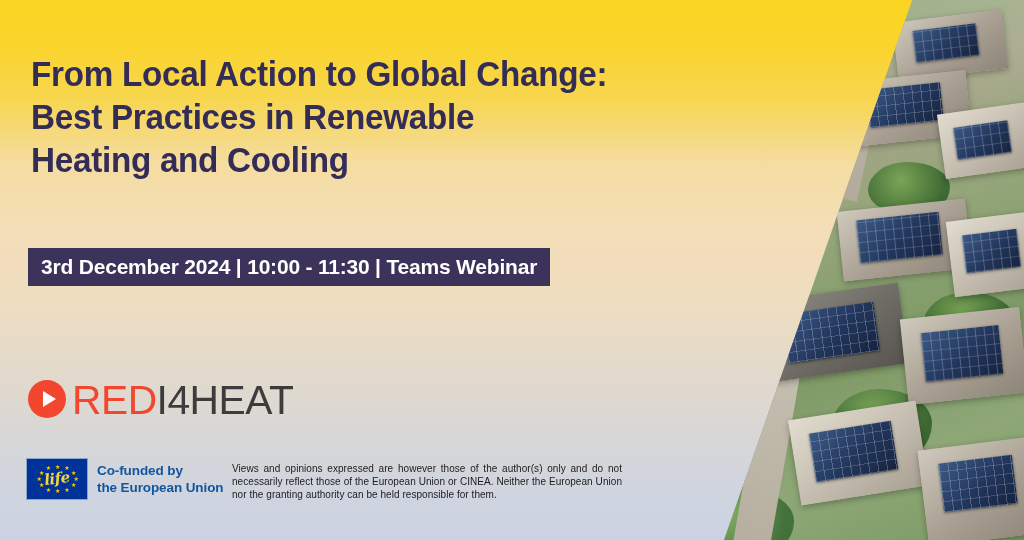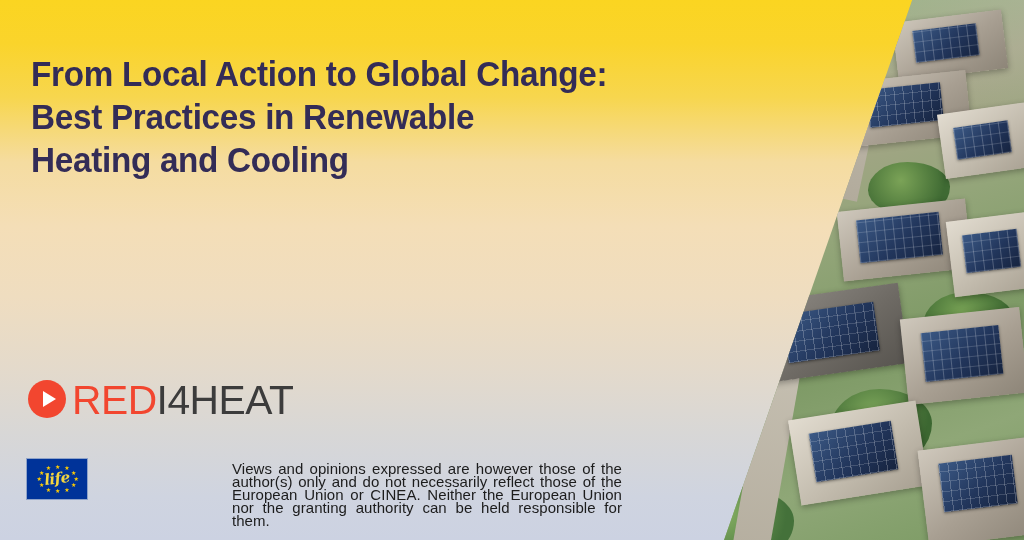--- a/index.html
+++ b/index.html
@@ -154,21 +154,21 @@
     font-size:13.5px;
     line-height:17px;
     letter-spacing:-0.1px;
   }
 
   .disclaimer {
     position:absolute;
     left:232px; top:462px;
     width:390px;
     color:#1C1C1C;
-    font-size:15px;
+    font-size:10px;
     line-height:13px;
     text-align:justify;
     letter-spacing:0.05px;
   }
 </style>
 </head>
 <body>
 
 <div class="banner">
 
@@ -224,20 +224,21 @@
   </div>
 
   <div class="content">
 
     <div class="title">
       <div>From Local Action to Global Change:</div>
       <div>Best Practices in Renewable</div>
       <div>Heating and Cooling</div>
     </div>
 
+    <div class="date-banner">3rd December 2024 | 10:00 - 11:30 | Teams Webinar</div>
 
     <div class="logo">
       <span class="logo-mark">
         <span class="play"></span>
       </span>
       <span class="logo-text"><span class="red">RED</span><span class="heat">I4HEAT</span></span>
     </div>
 
     <div class="eu-block">
       <span class="eu-flag">
@@ -248,18 +249,22 @@
           <span class="eu-star" style="left: 81%; top: 50%; transform: translate(-50%, -50%);">★</span>
           <span class="eu-star" style="left: 76.8468%; top: 65.5%; transform: translate(-50%, -50%);">★</span>
           <span class="eu-star" style="left: 65.5%; top: 76.8468%; transform: translate(-50%, -50%);">★</span>
           <span class="eu-star" style="left: 50%; top: 81%; transform: translate(-50%, -50%);">★</span>
           <span class="eu-star" style="left: 34.5%; top: 76.8468%; transform: translate(-50%, -50%);">★</span>
           <span class="eu-star" style="left: 23.1532%; top: 65.5%; transform: translate(-50%, -50%);">★</span>
           <span class="eu-star" style="left: 19%; top: 50%; transform: translate(-50%, -50%);">★</span>
           <span class="eu-star" style="left: 23.1532%; top: 34.5%; transform: translate(-50%, -50%);">★</span>
           <span class="eu-star" style="left: 34.5%; top: 23.1532%; transform: translate(-50%, -50%);">★</span>
         </span>
+      <span class="eu-text">
+        <div>Co-funded by</div>
+        <div>the European Union</div>
+      </span>
     </div>
 
     <div class="disclaimer">Views and opinions expressed are however those of the author(s) only and do not necessarily reflect those of the European Union or CINEA. Neither the European Union nor the granting authority can be held responsible for them.</div>
 
   </div>
 </div>
 
 </body></html>

